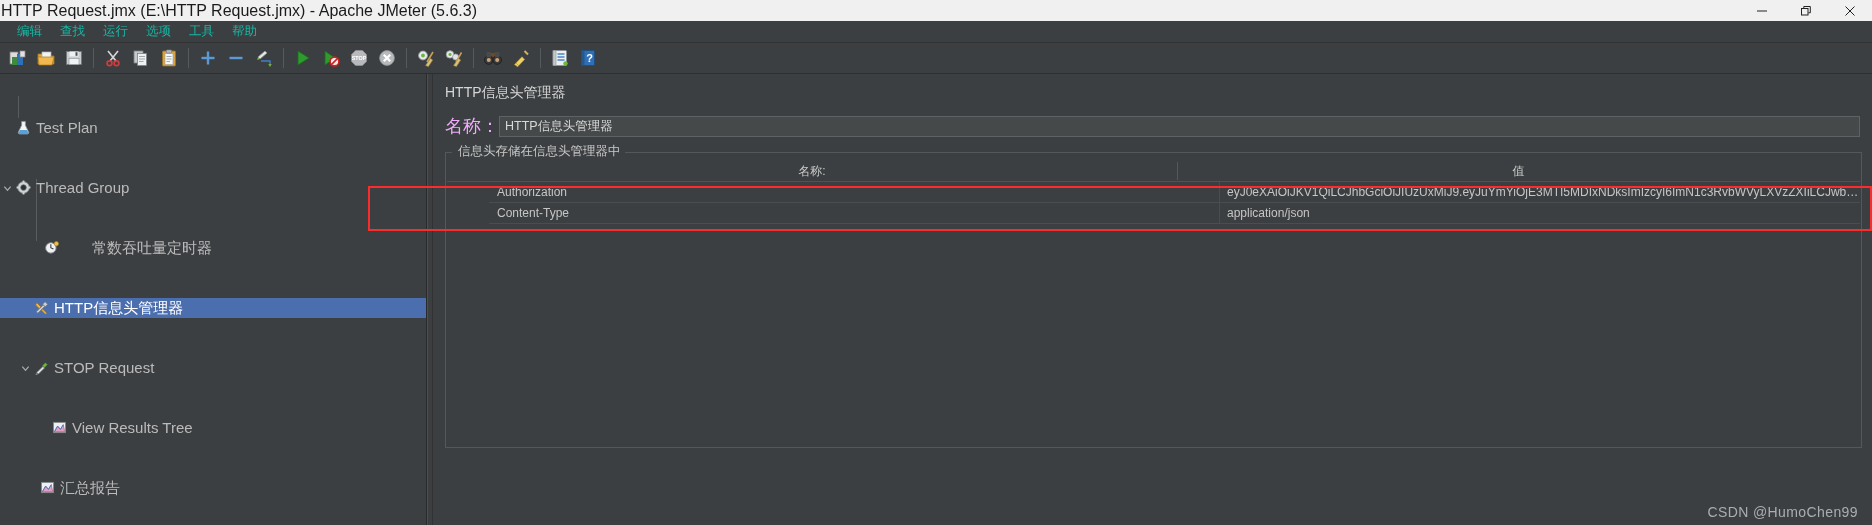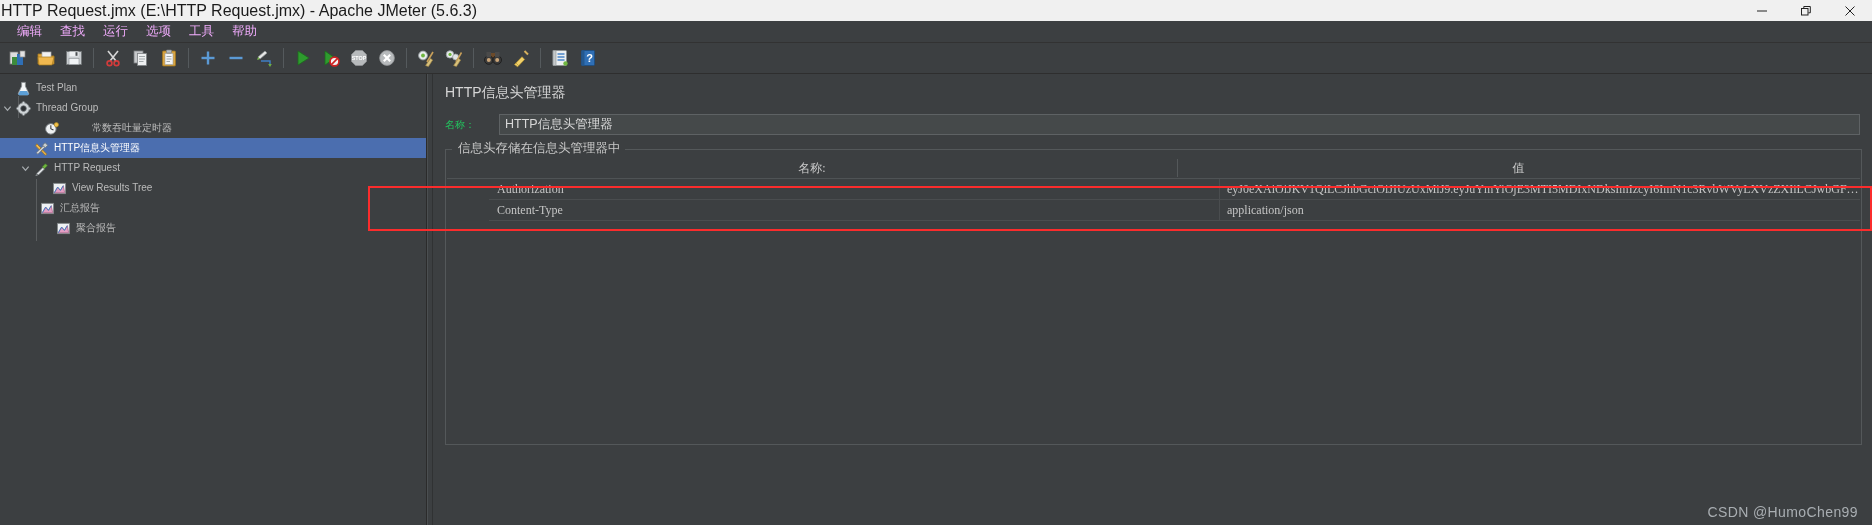--- a/index.html
+++ b/index.html
@@ -43,21 +43,21 @@
   #menubar {
     height: 22px;
     background: #3c3f41;
     display: flex;
     align-items: center;
     padding-left: 8px;
     border-bottom: 1px solid #323232;
   }
   .menu-item {
     font-size: 12.5px;
-    color: #f0abfc;
+    color: #14b8a6;
     padding: 2px 9px;
     white-space: nowrap;
   }
 
   
   #toolbar {
     height: 31px;
     background: #3c3f41;
     display: flex;
     align-items: center;
@@ -100,25 +100,26 @@
     flex: 1;
     background: #3c3f41;
     position: relative;
     overflow: hidden;
   }
 
   
   .tree-row {
     height: 20px;
     display: flex;
-    align-items: center;
-    font-size: 10px;
+    align-items: flex-start;
+    font-size: 15px;
     color: #bbbbbb;
     white-space: nowrap;
     position: relative;
+    margin-top: 40px;
   }
   .tree-row.selected {
     background: #4b6eaf;
     color: #ffffff;
   }
   .twisty {
     width: 14px; height: 20px;
     display:flex; align-items:center; justify-content:center;
     flex: 0 0 auto;
   }
@@ -141,22 +142,22 @@
     color: #d6d6d6;
     margin: 10px 0 0 12px;
   }
   .form-row {
     display: flex;
     align-items: center;
     margin: 12px 0 0 12px;
     padding-right: 12px;
   }
   .form-label {
-    font-size: 10px;
-    color: #22c55e;
+    font-size: 18px;
+    color: #f0abfc;
     width: 54px;
     flex: 0 0 auto;
   }
   .form-input {
     flex: 1;
     height: 21px;
     background: #45494a;
     border: 1px solid #5e6264;
     color: #d8d8d8;
     font-size: 12.5px;
@@ -190,21 +191,20 @@
     background: #3c3f41;
     padding: 0 4px;
     white-space: nowrap;
   }
 
   
   #table-wrap {
     position: absolute;
     top: 8px; left: 1px; right: 1px; bottom: 1px;
     overflow: hidden;
-    font-family: Liberation Serif, serif;
   }
   #thead {
     display: flex;
     height: 22px;
     background: #3c3f41;
     border-bottom: 1px solid #4f5355;
   }
   .th {
     display: flex;
     align-items: center;
@@ -541,21 +541,21 @@
             <polyline points="1.5,3 5,7 8.5,3" fill="none" stroke="#a8adb0" stroke-width="1.4"></polyline>
           </svg>
       </span>
       <span class="tree-icon">
         <svg width="15" height="15" viewBox="0 0 16 16">
           <path d="M3 13.4 L9.6 6.8 L11.2 8.4 L4.6 15 Z" fill="#e8ebed" stroke="#7d8285" stroke-width="0.8"></path>
           <path d="M9 6.2 L12.2 3 L14.2 5 L11 8.2 Z" fill="#6fb640" stroke="#4a8229" stroke-width="0.8"></path>
           <path d="M2.2 14 L4.4 15.2 L1.6 15.9 Z" fill="#9aa0a3"></path>
         </svg>
       </span>
-      <span class="tree-label">HTTP Request</span>
+      <span class="tree-label">STOP Request</span>
     </div>
 
     <div class="tree-row" style="padding-left:36px;">
       <span class="twisty"></span>
       <span class="tree-icon">
         <svg width="15" height="15" viewBox="0 0 16 16">
           <rect x="1.5" y="2.5" width="13" height="11" fill="#eef1f3" stroke="#7d8285" stroke-width="0.9"></rect>
           <polygon points="2.5,12.5 6,6.5 9,10 12,5 13.5,12.5" fill="#e39fc4" stroke="#a75f86" stroke-width="0.8"></polygon>
           <polyline points="2.5,12.5 6,6.5 9,10 12,5" fill="none" stroke="#3f7fc4" stroke-width="1"></polyline>
         </svg>

